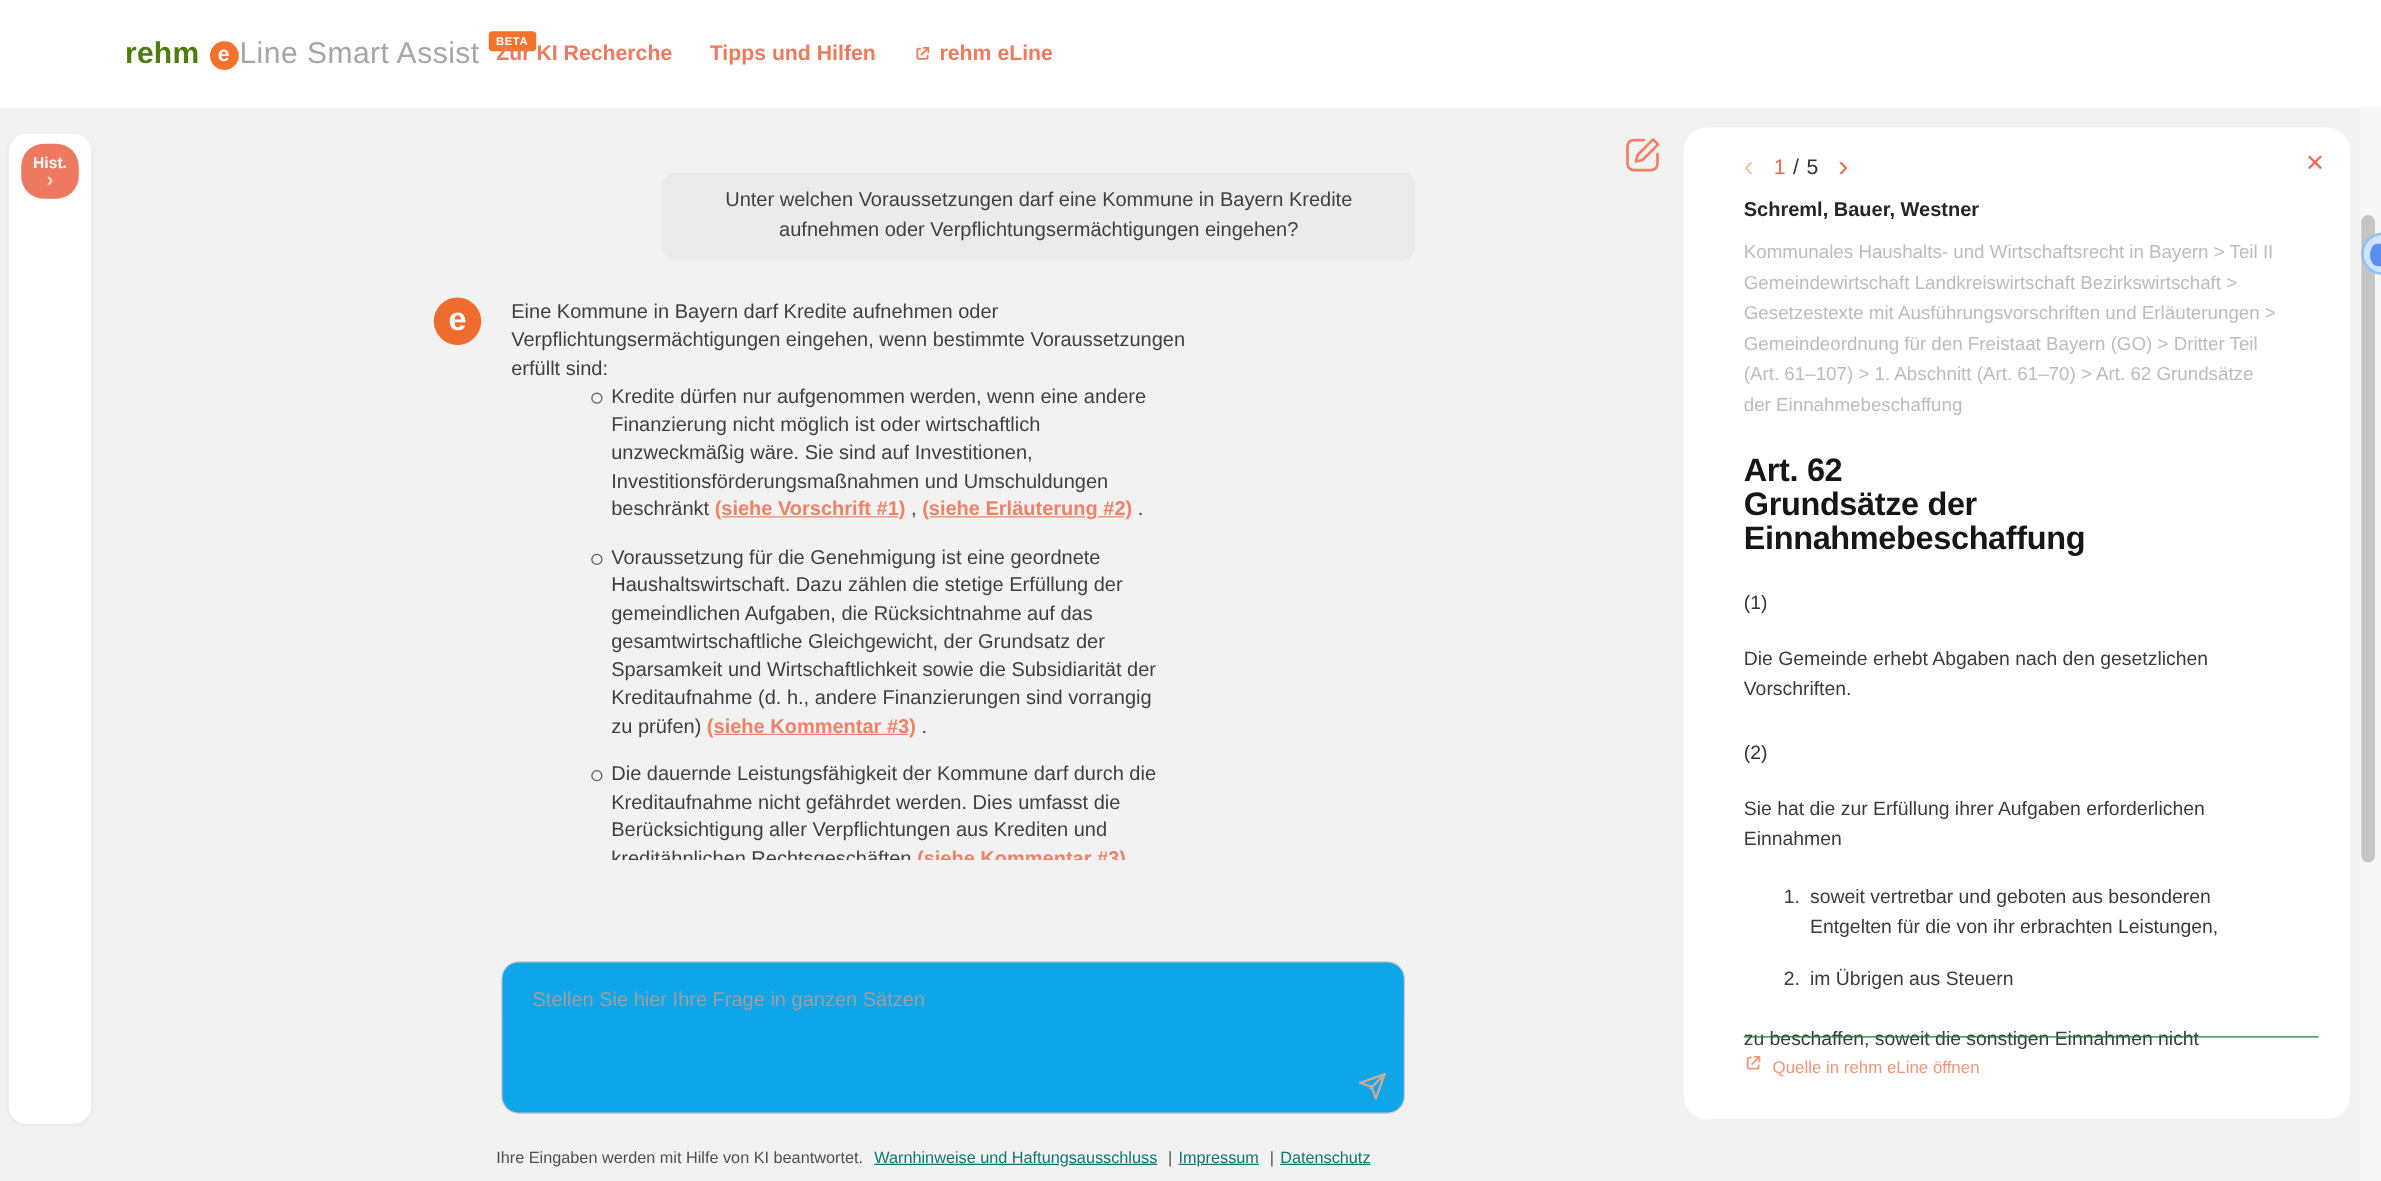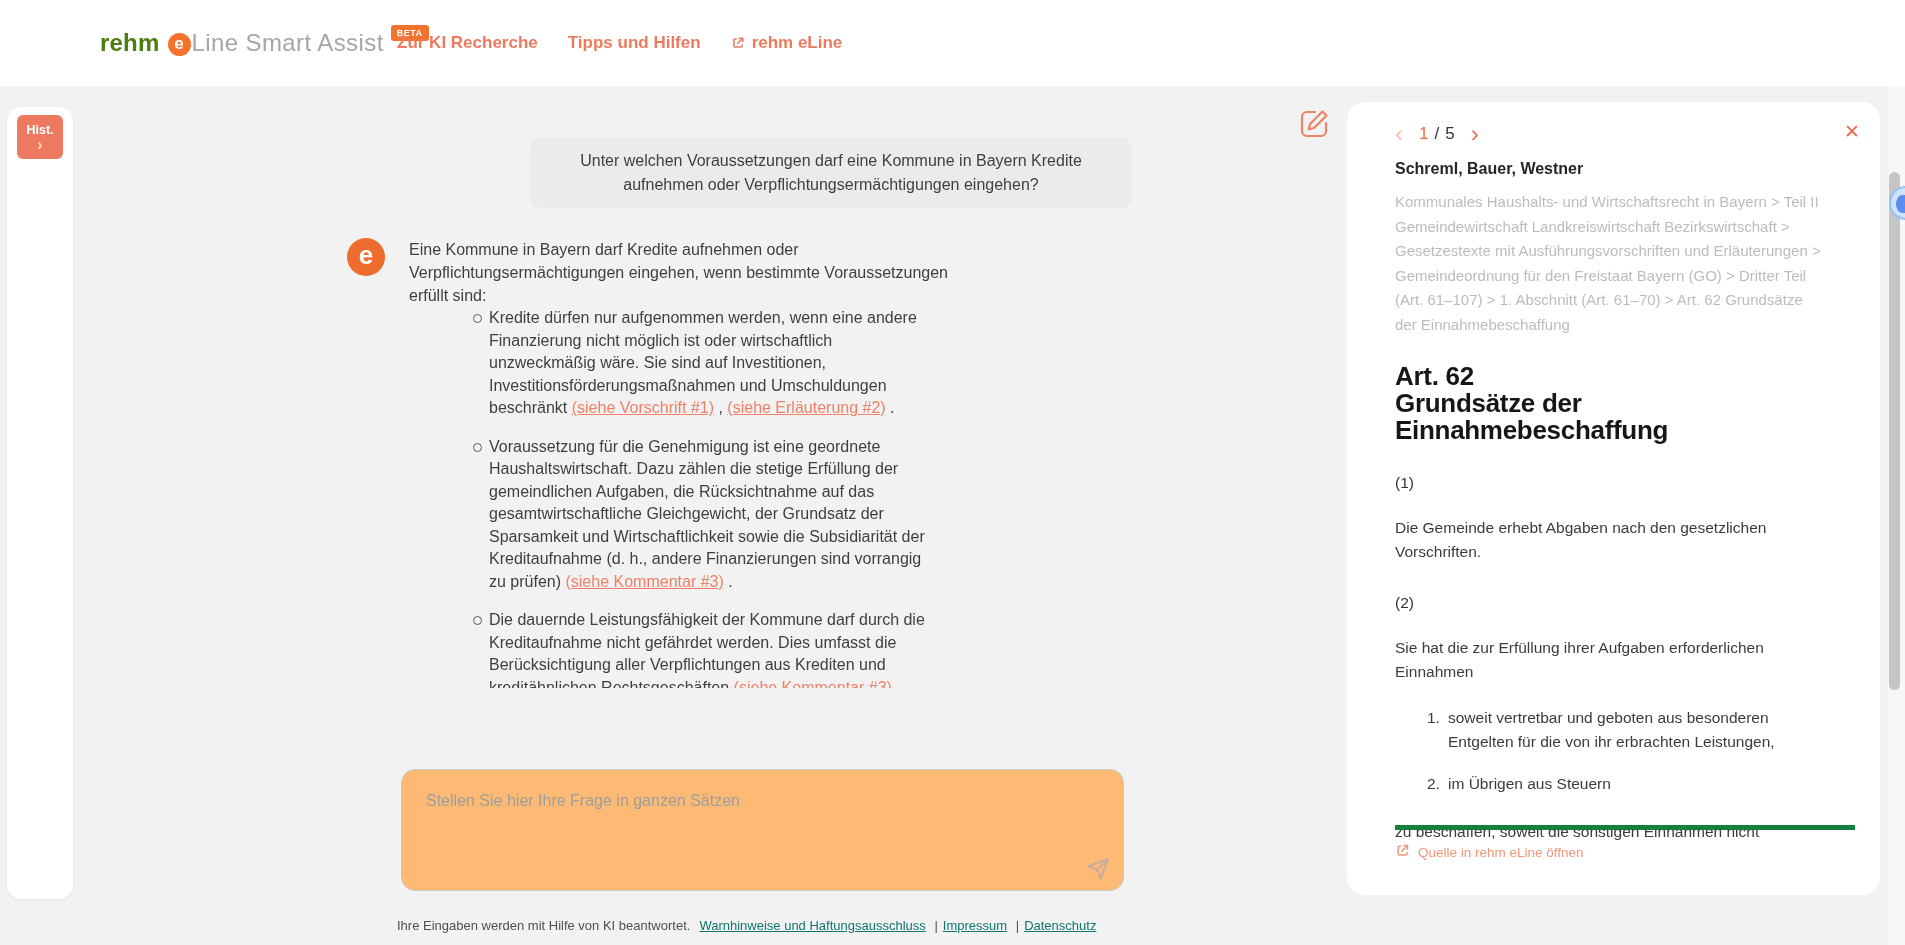--- a/index.html
+++ b/index.html
@@ -16,46 +16,46 @@
   .beta-badge { background: #f3732c; color: #fff; font-size: 9px; font-weight: 700; padding: 3px 6px;
                 border-radius: 3px; margin-left: 7px; transform: translateY(-10px); letter-spacing: .5px; }
   .nav { position: absolute; left: 397px; top: 0; height: 86px; display: flex; align-items: center; gap: 30px; }
   .nav-item { font-size: 17px; font-weight: 700; color: #ed7a5c; cursor: pointer; display: flex; align-items: center; gap: 7px; white-space: nowrap; }
   .nav-item svg { display: block; }
 
   
   .sidebar { position: absolute; left: 7px; top: 107px; width: 66px; height: 792px; background: #ffffff;
              border-radius: 14px; box-shadow: 0 1px 3px rgba(0,0,0,.05); }
   .hist-btn { position: absolute; left: 10px; top: 8px; width: 46px; height: 44px; background: #ee7961;
-              border-radius: 6px; display: flex; flex-direction: column; align-items: center; justify-content: center;
+              border-radius: 18px; display: flex; flex-direction: column; align-items: center; justify-content: center;
               cursor: pointer; }
   .hist-label { color: #fff; font-size: 12.5px; font-weight: 700; line-height: 14px; }
   .hist-chevron { color: #ffdcb4; font-size: 16px; font-weight: 700; line-height: 15px; }
 
   
   .edit-btn { position: absolute; left: 1297px; top: 107px; width: 34px; height: 34px; cursor: pointer; }
 
   
   .chat-scroll { position: absolute; left: 340px; top: 102px; width: 792px; height: 660px; overflow: hidden; }
   .question-row { display: flex; justify-content: flex-end; margin-top: 36px; }
   .question-bubble { width: 602px; background: #ebebeb; border-radius: 10px; padding: 11px 28px;
                      font-size: 16px; line-height: 24px; color: #3f3f3f; text-align: center; }
   .answer-row { display: flex; margin-top: 30px; padding-left: 7px; }
   .avatar { width: 38px; height: 38px; border-radius: 50%; background: #ef6c2f; color: #fff; font-weight: 700;
             font-size: 26px; display: flex; align-items: center; justify-content: center; flex: none; padding-bottom: 3px; }
   .answer-body { margin-left: 24px; width: 565px; font-size: 16px; line-height: 23px; color: #3f3f3f; }
   .answer-section-title { font-weight: 700; margin: 20px 0 18px 22px; }
   .bullet { position: relative; padding-left: 80px; width: 525px; margin-bottom: 16px; line-height: 22.5px; }
   .bullet::before { content: ""; position: absolute; left: 64px; top: 7px; width: 7px; height: 7px;
                     border: 1.5px solid #5a5a5a; border-radius: 50%; }
-  .chat-link { color: #ef8168; text-decoration: underline; cursor: pointer; }
+  .chat-link { color: #ef8168; text-decoration: underline; cursor: pointer; font-weight: bold; }
   .clip-line { height: 11px; overflow: hidden; }
 
   
-  .input-box { position: absolute; left: 401px; top: 769px; width: 723px; height: 122px; background: #fdba74;
+  .input-box { position: absolute; left: 401px; top: 769px; width: 723px; height: 122px; background: #0ea5e9;
                border: 1px solid #c8c8c8; border-radius: 14px; }
   .input-box textarea { width: 100%; height: 100%; border: none; outline: none; resize: none; background: transparent;
                         padding: 22px 46px 22px 24px; font-family: "Liberation Sans", sans-serif; font-size: 16px; color: #444; }
   .input-box textarea::placeholder { color: #9e9e9e; }
   .send-btn { position: absolute; right: 12px; bottom: 8px; width: 26px; height: 26px; cursor: pointer; }
 
   .footer-note { position: absolute; left: 397px; top: 918px; font-size: 13px; color: #4f4f4f; }
   .footer-note a { color: #0f766e; text-decoration: underline; cursor: pointer; }
   .footer-sep { margin: 0 5px; color: #4f4f4f; }
   .footer-link-first { margin-left: 9px; }
@@ -74,22 +74,22 @@
   .close-btn { position: absolute; top: 18px; right: 20px; color: #ee6c52; font-size: 19px; cursor: pointer; }
   .src-title { margin-top: 12px; font-size: 16px; font-weight: 700; color: #262626; }
   .breadcrumb { margin-top: 12px; width: 430px; font-size: 15px; line-height: 24.5px; color: #bcbcbc; }
   .doc-heading { margin-top: 26px; font-size: 26px; font-weight: 800; line-height: 27px; color: #161616; letter-spacing: -0.3px; }
   .para-label { margin-top: 30px; font-size: 15.5px; color: #333; }
   .doc-para { margin-top: 24px; width: 440px; font-size: 15.5px; line-height: 24px; color: #3b3b3b; }
   .doc-ol { margin-top: 22px; }
   .doc-li { position: relative; padding-left: 53px; width: 440px; font-size: 15.5px; line-height: 24px;
             color: #3b3b3b; margin-bottom: 18px; }
   .doc-li .li-num { position: absolute; left: 32px; }
-  .panel-footer { position: absolute; left: 48px; right: 25px; bottom: 34px; border-top: 5px solid #15803d;
-                  padding-top: 13px; display: flex; align-items: center; gap: 8px; color: #f29579;
+  .panel-footer { position: absolute; left: 48px; right: 25px; bottom: 34px; border-top: 1px solid #15803d;
+                  padding-top: 13px; display: flex; align-items: flex-end; gap: 8px; color: #f29579;
                   font-size: 13.5px; cursor: pointer; }
 
   
   .scroll-track { position: absolute; right: 0; top: 86px; width: 17px; height: 859px; background: #f7f7f7; }
   .scroll-thumb { position: absolute; right: 5px; top: 172px; width: 11px; height: 518px; background: #c5c5c5; border-radius: 6px; }
   .float-icon { position: absolute; left: 1889px; top: 186px; width: 34px; height: 34px; border-radius: 50%;
                 background: #cfe4fb; border: 2px solid #8fc1f2; overflow: hidden; cursor: pointer; }
   .float-icon .blob-a { position: absolute; left: 5px; top: 7px; width: 12px; height: 18px; background: #5b8def; border-radius: 50% 0 0 50%; }
 </style>
 </head>

